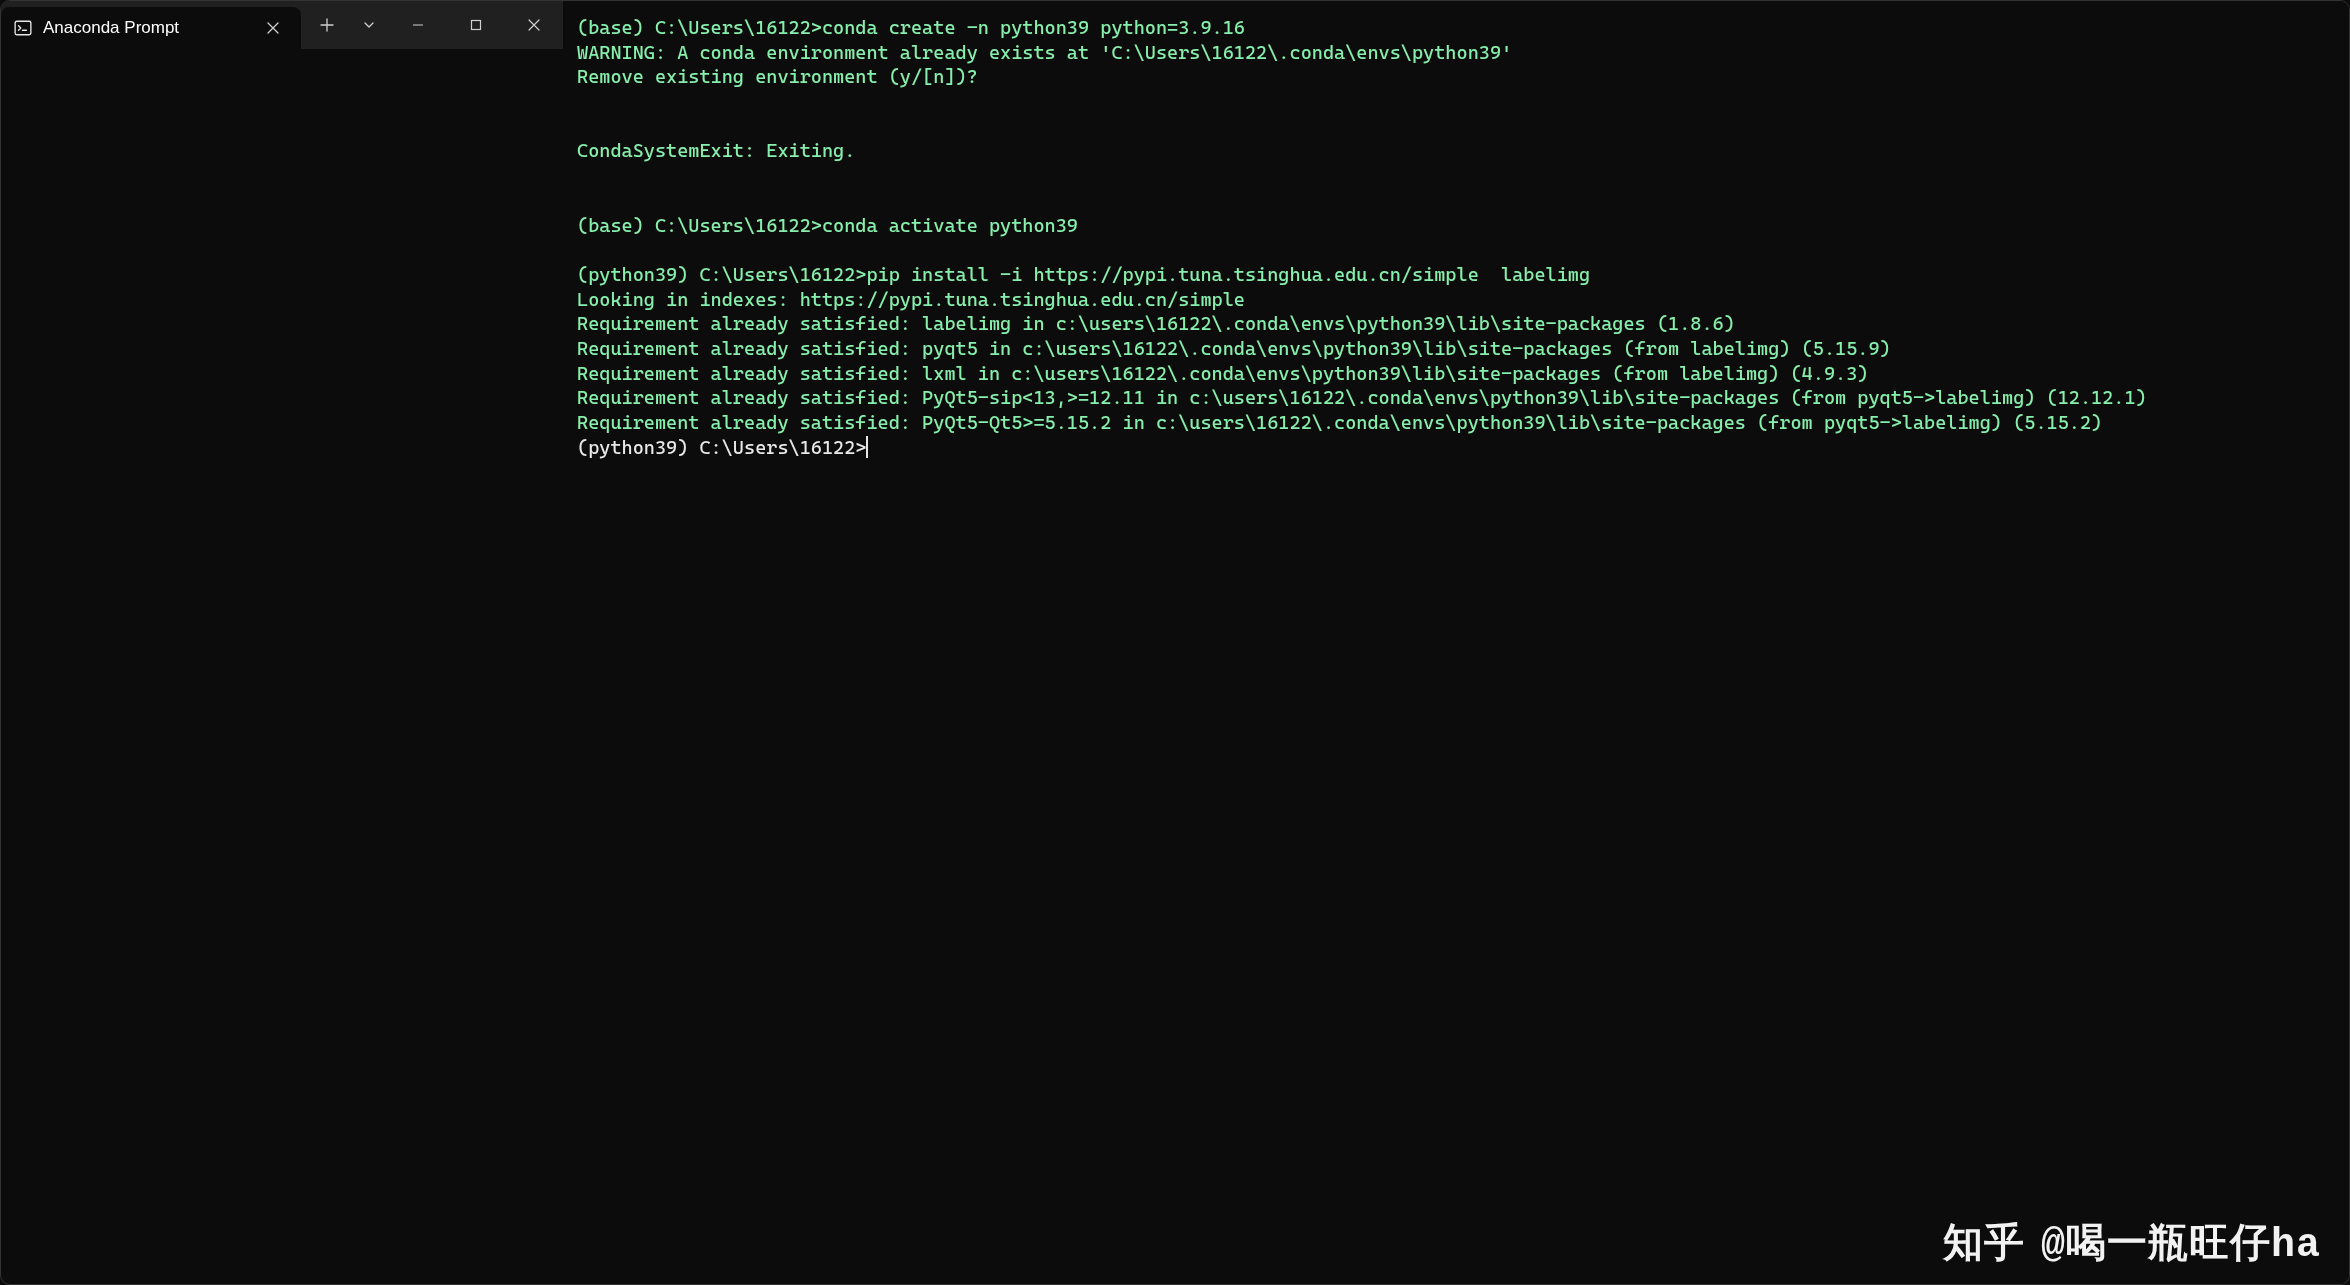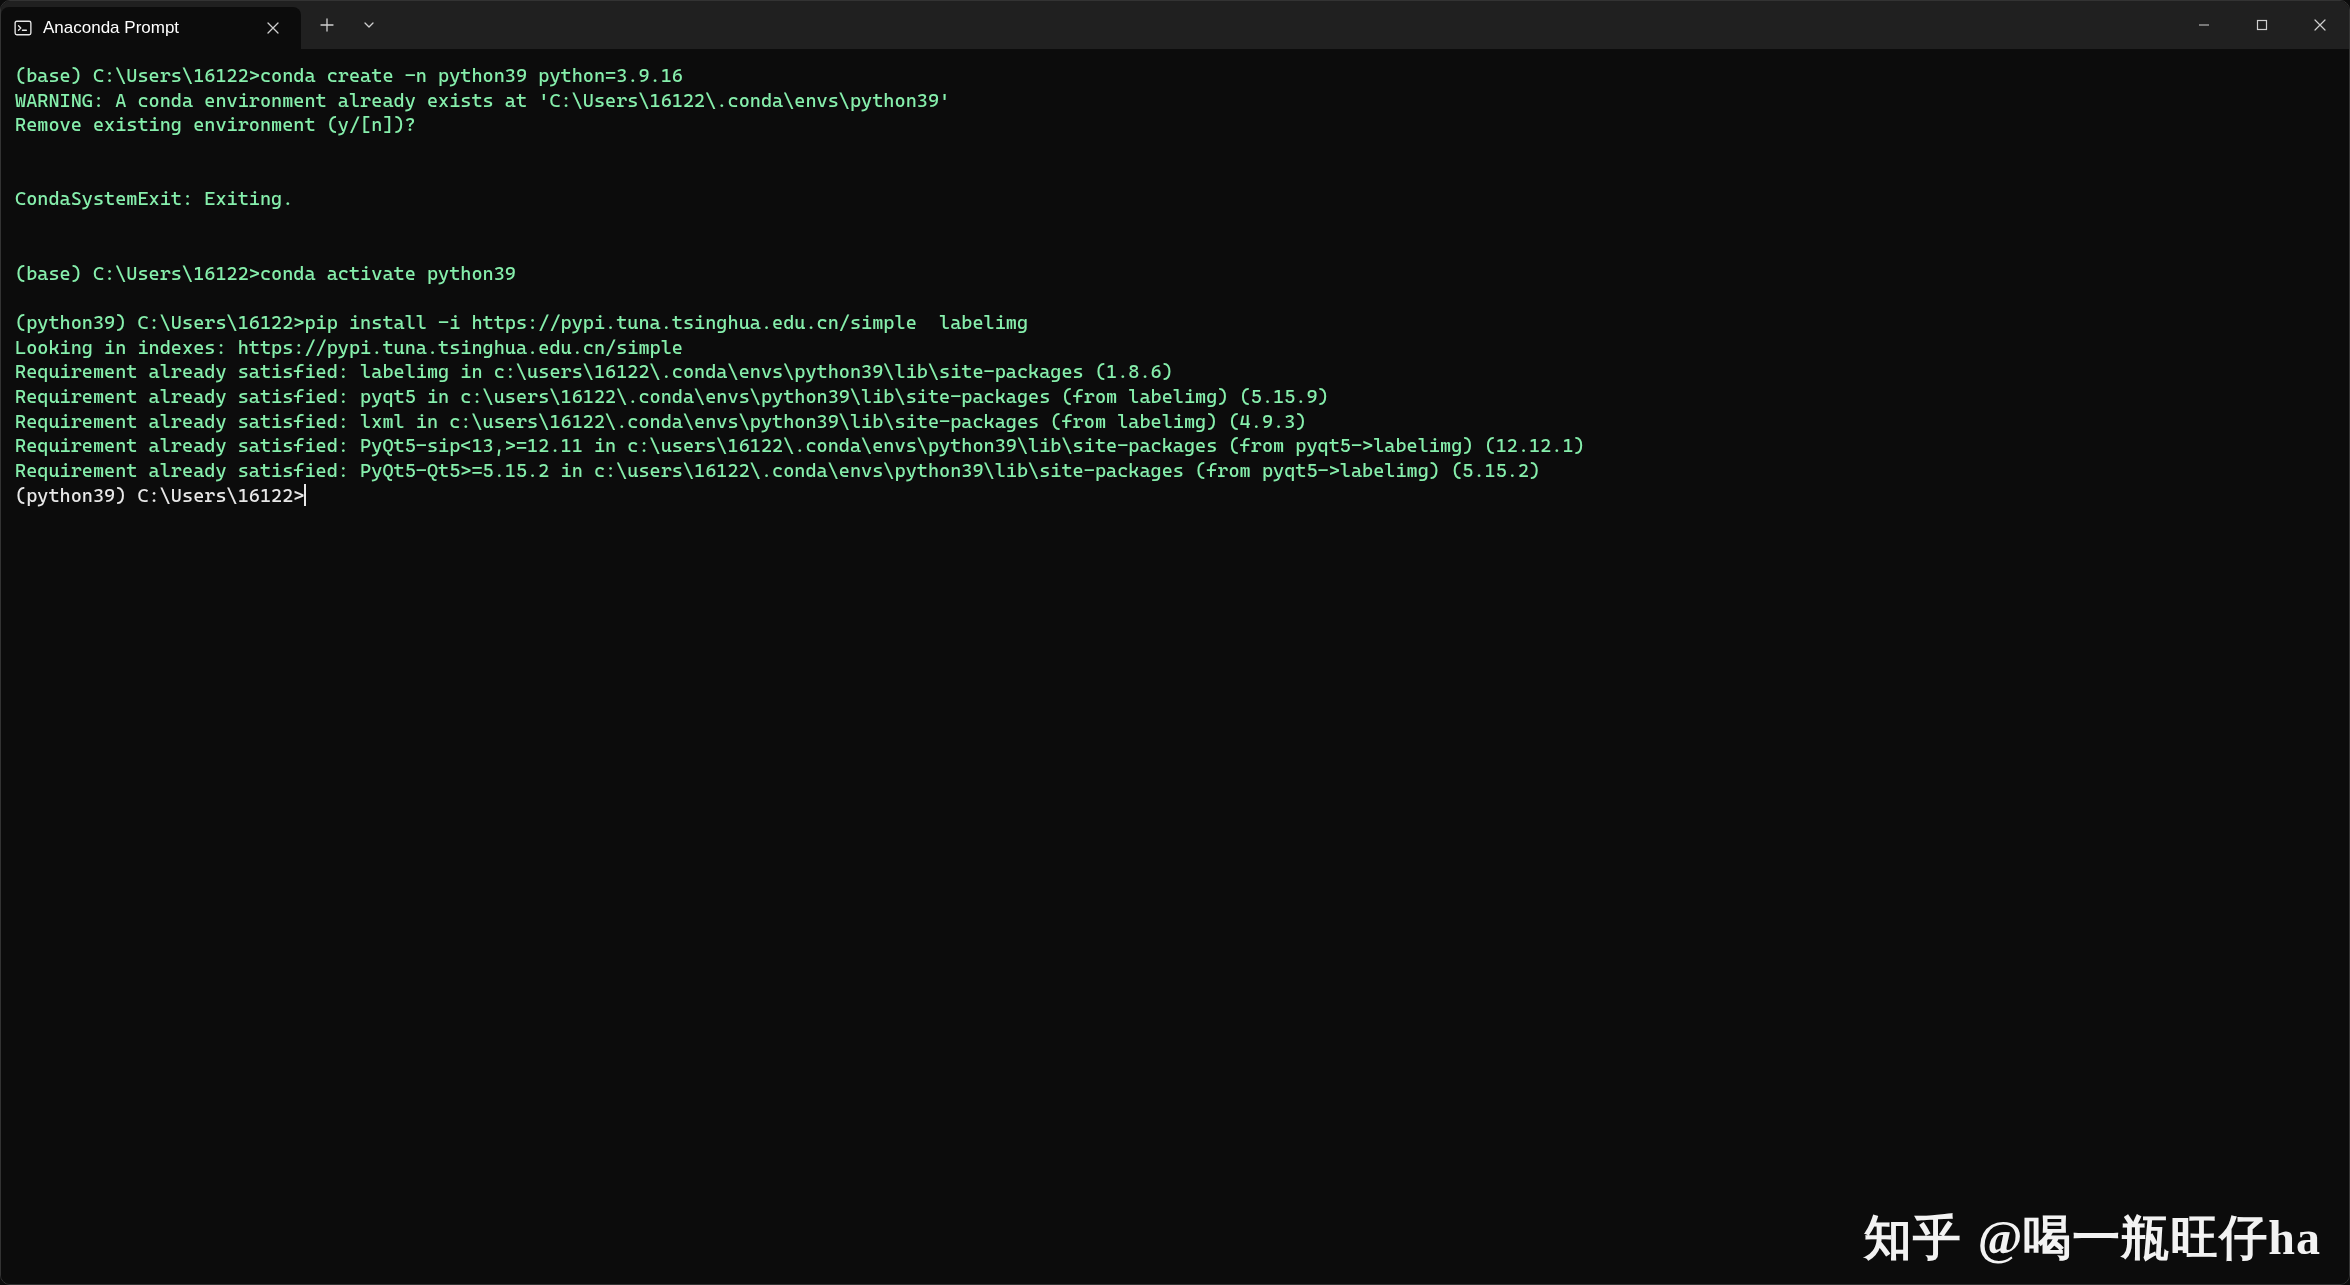--- a/index.html
+++ b/index.html
@@ -7,21 +7,21 @@
   body {
     background: #0c0c0c;
     font-family: Consolas, "Cascadia Mono", "Courier New", monospace;
     color: #e8e8e8;
     overflow: hidden;
   }
   .window {
     width: 100%;
     height: 100%;
     display: flex;
-    flex-direction: column;
+    flex-direction: row;
     border: 1px solid #333;
     border-radius: 10px;
     overflow: hidden;
     background: #0c0c0c;
   }
   .titlebar {
     height: 48px;
     background: #202020;
     display: flex;
     align-items: stretch;
@@ -121,22 +121,22 @@
     width: 1.5px;
     height: 22px;
     background: #e8e8e8;
     vertical-align: text-bottom;
     margin-left: 0;
   }
   .watermark {
     position: absolute;
     right: 28px;
     bottom: 14px;
-    font-family: Liberation Serif, serif;
-    font-size: 48px;
+    font-family: Liberation Mono, monospace;
+    font-size: 40px;
     font-weight: 600;
     color: #ffffff;
     opacity: 0.95;
     letter-spacing: 1px;
     display: flex;
     align-items: flex-start;
     gap: 16px;
   }
   .watermark-logo {
     font-weight: 700;

